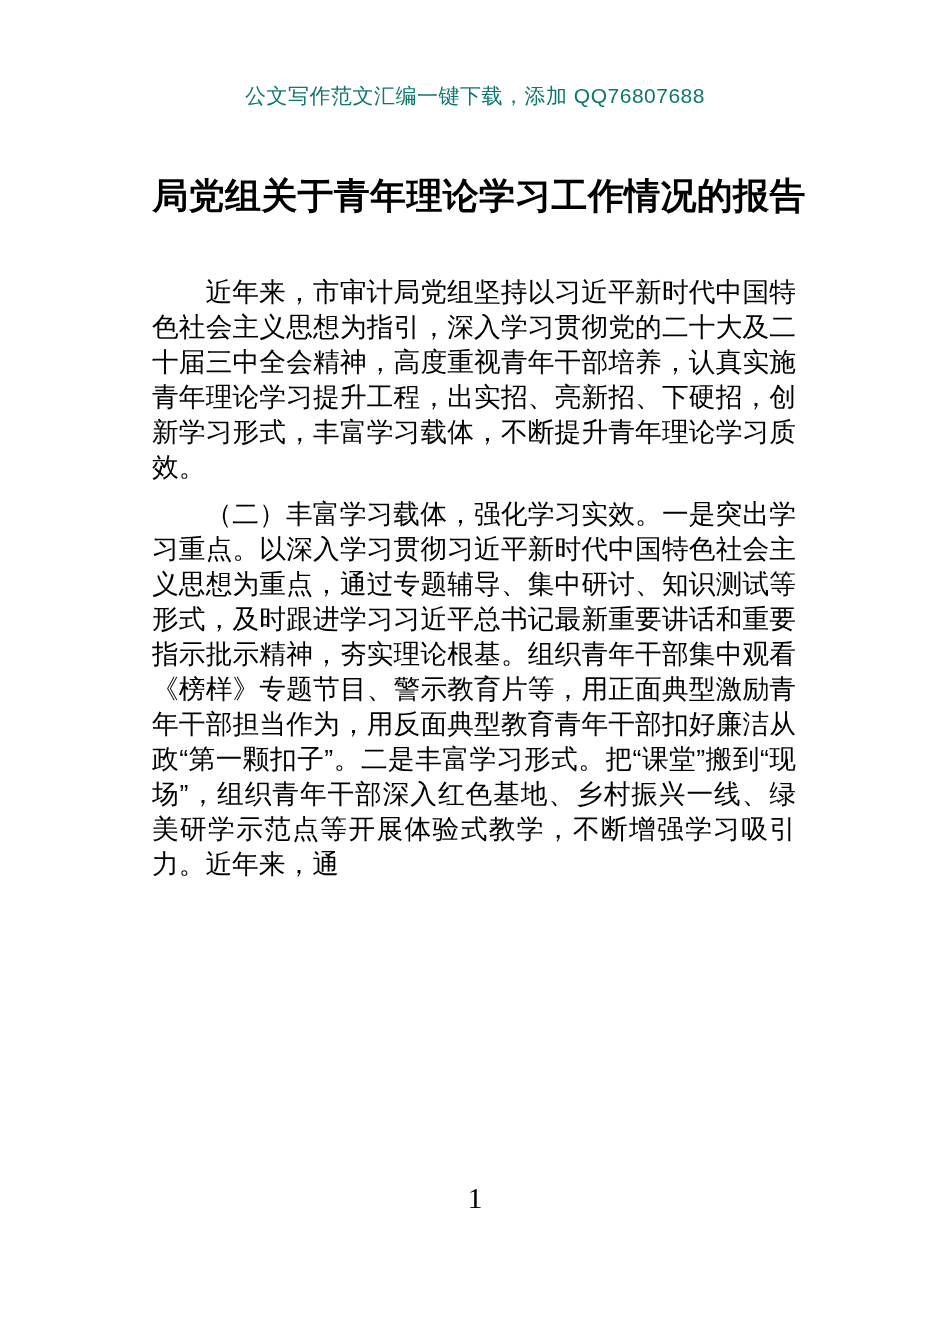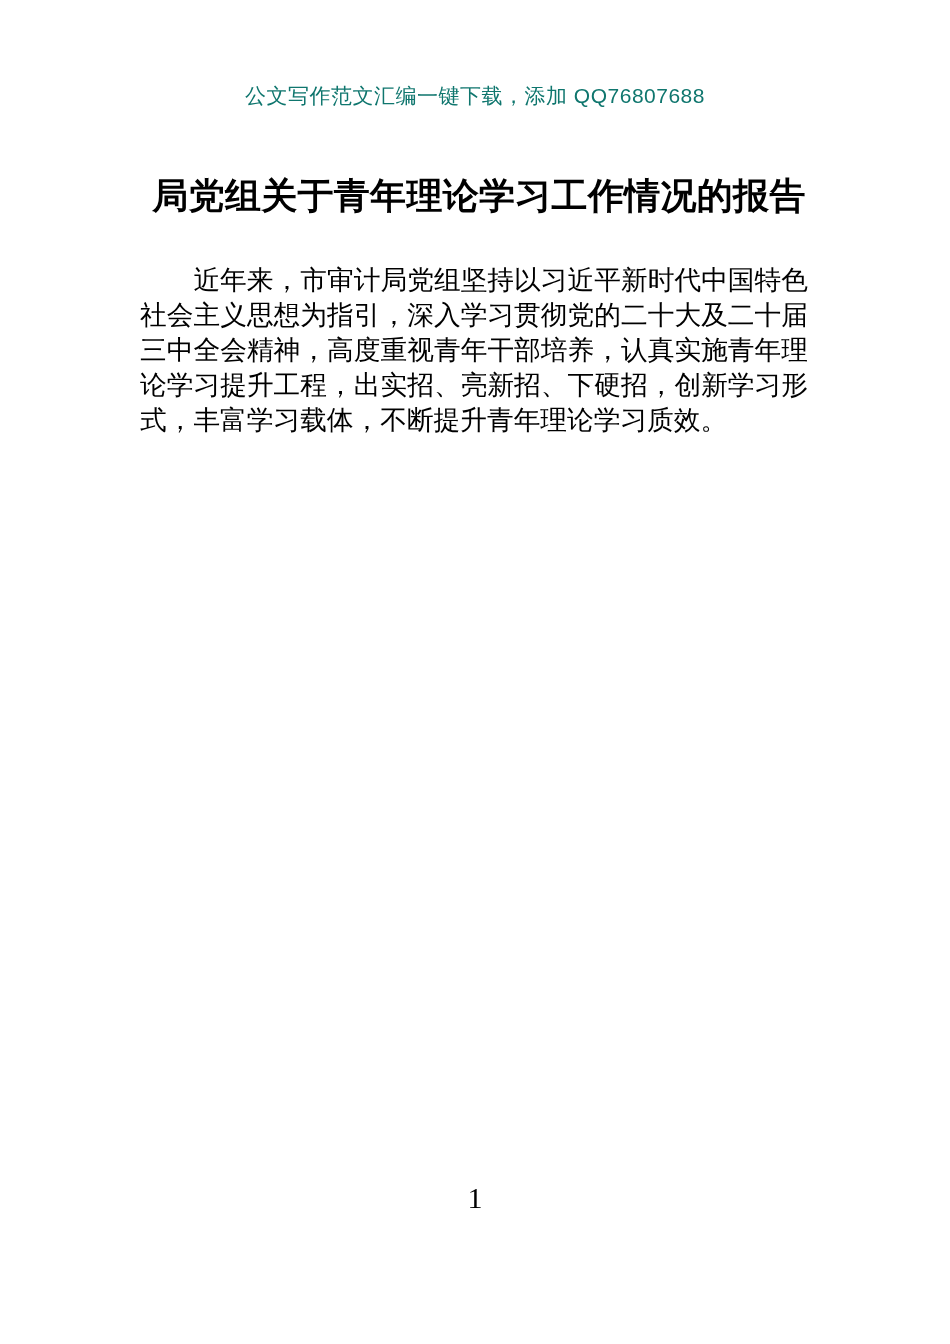--- a/index.html
+++ b/index.html
@@ -45,21 +45,21 @@
     left: 140px;
     width: 668px;
     font-size: 26.7px;
     line-height: 35px;
     text-align: justify;
     text-justify: inter-ideograph;
     word-break: break-all;
     overflow-wrap: break-word;
   }
   .content p {
-    margin: 0;
+    margin: 12px;
     padding: 0;
     text-indent: 2em;
   }
   .page-number {
     position: absolute;
     top: 1181px;
     left: 0;
     width: 100%;
     text-align: center;
     font-family: "Liberation Serif", serif;
@@ -72,17 +72,18 @@
 <body>
 
 <div class="page">
 
   <div class="promo" style="color: #0f766e;">公文写作范文汇编一键下载，添加 QQ76807688</div>
 
   <h1 class="doc-title">局党组关于青年理论学习工作情况的报告</h1>
 
   <div class="content">
     <p>近年来，市审计局党组坚持以习近平新时代中国特色社会主义思想为指引，深入学习贯彻党的二十大及二十届三中全会精神，高度重视青年干部培养，认真实施青年理论学习提升工程，出实招、亮新招、下硬招，创新学习形式，丰富学习载体，不断提升青年理论学习质效。</p>
+    <p>（二）丰富学习载体，强化学习实效。一是突出学习重点。以深入学习贯彻习近平新时代中国特色社会主义思想为重点，通过专题辅导、集中研讨、知识测试等形式，及时跟进学习习近平总书记最新重要讲话和重要指示批示精神，夯实理论根基。组织青年干部集中观看《榜样》专题节目、警示教育片等，用正面典型激励青年干部担当作为，用反面典型教育青年干部扣好廉洁从政“第一颗扣子”。二是丰富学习形式。把“课堂”搬到“现场”，组织青年干部深入红色基地、乡村振兴一线、绿美研学示范点等开展体验式教学，不断增强学习吸引力。近年来，通</p>
   </div>
 
   <div class="page-number">1</div>
 
 </div>
 
 </body></html>

